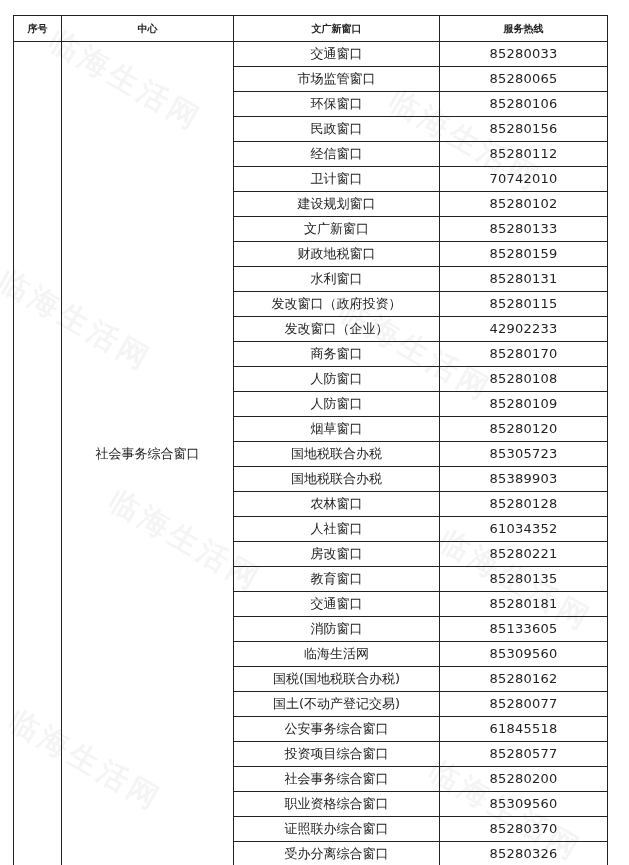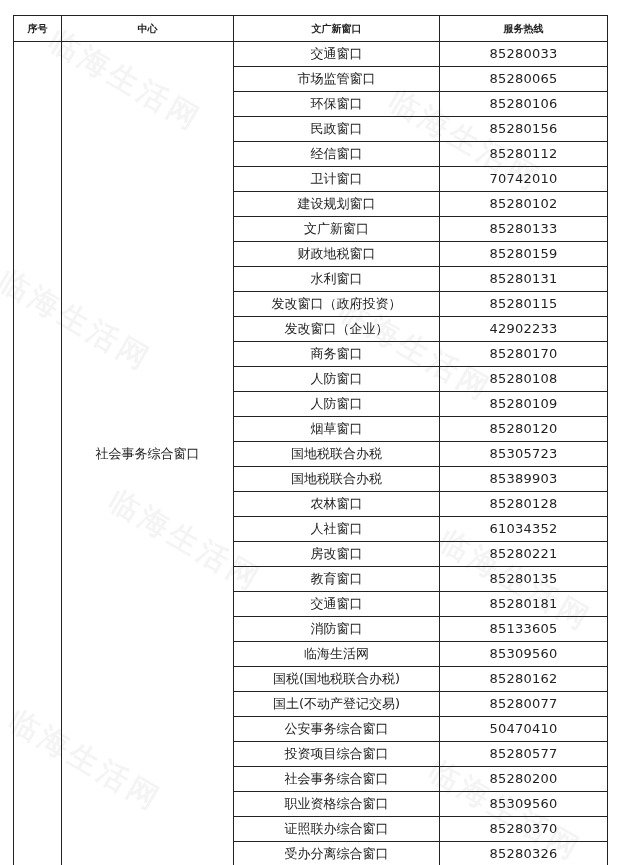--- a/index.html
+++ b/index.html
@@ -150,21 +150,21 @@
     <tr>
         <td>国税(国地税联合办税)</td>
         <td class="num">85280162</td>
       </tr>
     <tr>
         <td>国土(不动产登记交易)</td>
         <td class="num">85280077</td>
       </tr>
     <tr>
         <td>公安事务综合窗口</td>
-        <td class="num">50470410</td>
+        <td class="num">61845518</td>
       </tr>
     <tr>
         <td>投资项目综合窗口</td>
         <td class="num">85280577</td>
       </tr>
     <tr>
         <td>社会事务综合窗口</td>
         <td class="num">85280200</td>
       </tr>
     <tr>

